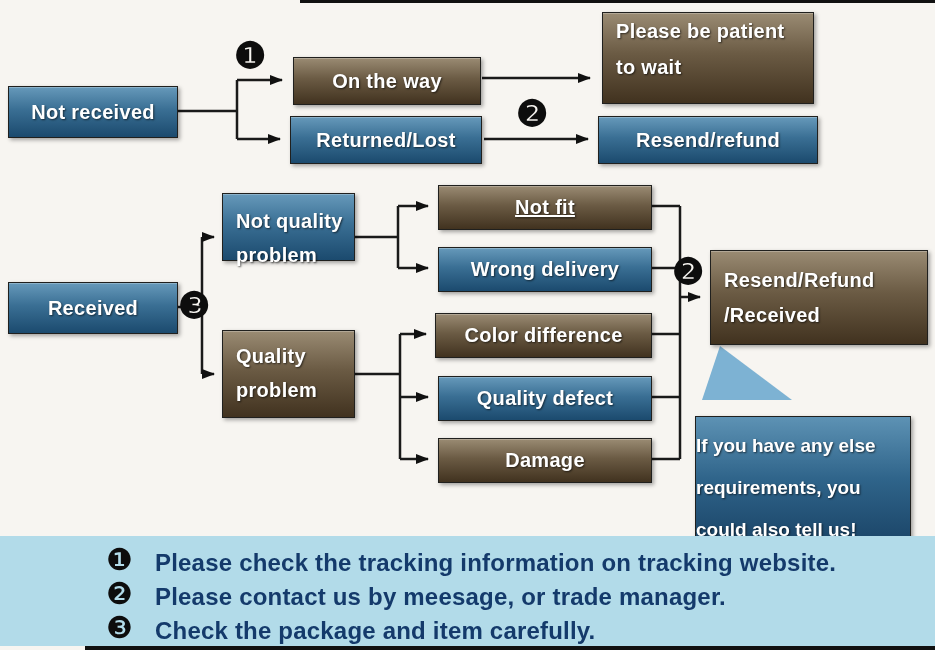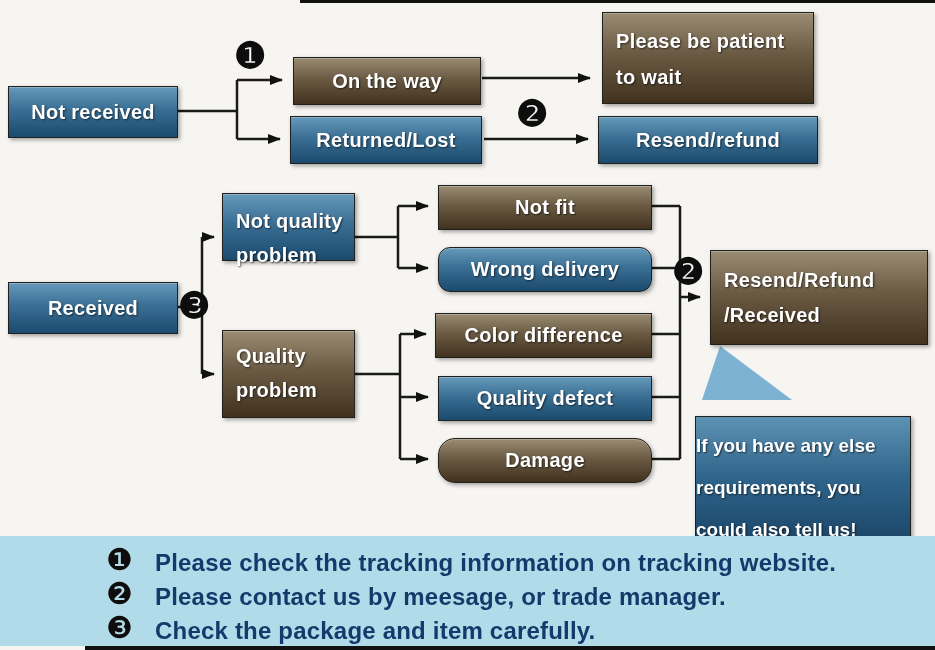--- a/index.html
+++ b/index.html
@@ -92,48 +92,48 @@
 
     <polygon points="702,400 792,400 720,346" fill="#7db2d3"></polygon>
   </svg>
 
   <div class="box blue" style="left:8px;top:86px;width:168px;height:50px;">Not received</div>
 
   <div class="box brown" style="left:293px;top:57px;width:186px;height:46px;">On the way</div>
 
   <div class="box blue" style="left:290px;top:116px;width:190px;height:46px;">Returned/Lost</div>
 
-  <div class="box brown multi" style="left:602px;top:12px;width:212px;height:92px;box-sizing:border-box;padding-top:10px;">
+  <div class="box brown multi" style="left:602px;top:12px;width:212px;height:92px;box-sizing:border-box;">
     <span class="line" style="line-height:36px;">Please be patient</span>
     <span class="line" style="line-height:36px;">to wait</span>
   </div>
 
   <div class="box blue" style="left:598px;top:116px;width:218px;height:46px;">Resend/refund</div>
 
   <div class="box blue" style="left:8px;top:282px;width:168px;height:50px;">Received</div>
 
   <div class="box blue multi" style="left:222px;top:193px;width:133px;height:68px;box-sizing:border-box;padding-top:10px;">
     <span class="line" style="line-height:34px;">Not quality</span>
     <span class="line" style="line-height:34px;">problem</span>
   </div>
 
   <div class="box brown multi" style="left:222px;top:330px;width:133px;height:88px;box-sizing:border-box;padding-top:8px;">
     <span class="line" style="line-height:34px;">Quality</span>
     <span class="line" style="line-height:34px;">problem</span>
   </div>
 
-  <div class="box brown" style="left:438px;top:185px;width:212px;height:43px;">Not fit</div>
+  <div class="box brown" style="left:438px;top:185px;width:212px;height:43px;text-decoration:underline;">Not fit</div>
 
-  <div class="box blue" style="left:438px;top:247px;width:212px;height:43px;border-radius:12px;">Wrong delivery</div>
+  <div class="box blue" style="left:438px;top:247px;width:212px;height:43px;">Wrong delivery</div>
 
   <div class="box brown" style="left:435px;top:313px;width:215px;height:43px;">Color difference</div>
 
   <div class="box blue" style="left:438px;top:376px;width:212px;height:43px;">Quality defect</div>
 
-  <div class="box brown" style="left:438px;top:438px;width:212px;height:43px;border-radius:17px;">Damage</div>
+  <div class="box brown" style="left:438px;top:438px;width:212px;height:43px;">Damage</div>
 
   <div class="box brown multi" style="left:710px;top:250px;width:218px;height:95px;box-sizing:border-box;padding-top:12px;">
     <span class="line" style="line-height:35px;">Resend/Refund</span>
     <span class="line" style="line-height:35px;">/Received</span>
   </div>
 
   <div id="bubble">
     <span class="line">If you have any else</span>
     <span class="line">requirements, you</span>
     <span class="line">could also tell us!</span>

